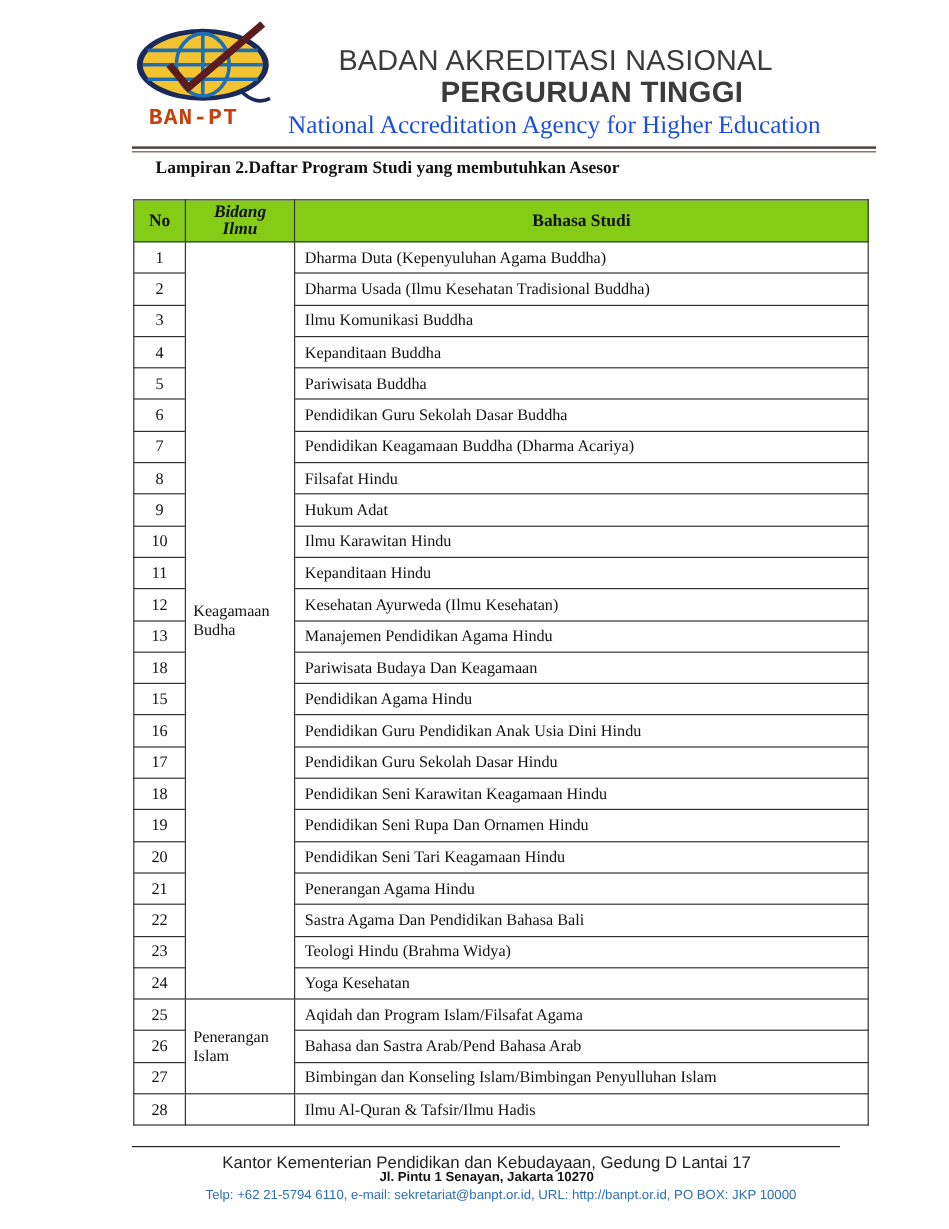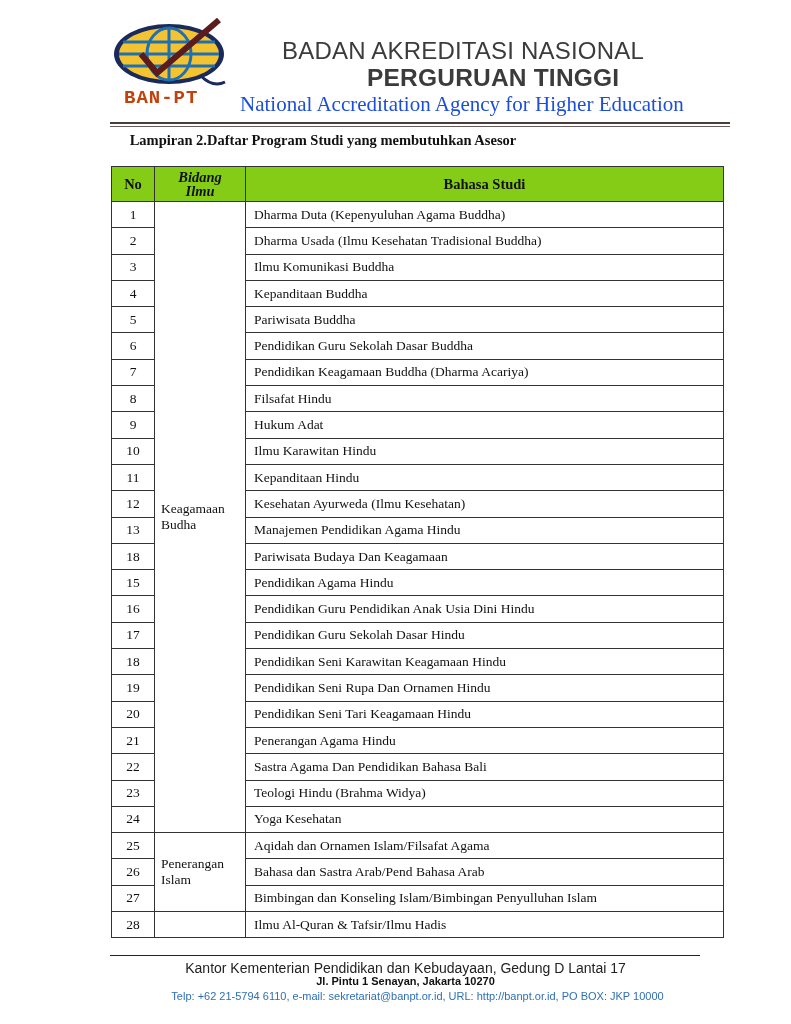--- a/index.html
+++ b/index.html
@@ -169,21 +169,21 @@
         <td class="no">23</td>
         <td class="prog-name">Teologi Hindu (Brahma Widya)</td>
       </tr>
       <tr>
         <td class="no">24</td>
         <td class="prog-name">Yoga Kesehatan</td>
       </tr>
       <tr>
         <td class="no">25</td>
         <td class="bidang" rowspan="3"><span style="display: inline-block; width: 80px;">Penerangan Islam</span></td>
-        <td class="prog-name">Aqidah dan Ornamen Islam/Filsafat Agama</td>
+        <td class="prog-name">Aqidah dan Program Islam/Filsafat Agama</td>
       </tr>
       <tr>
         <td class="no">26</td>
         <td class="prog-name">Bahasa dan Sastra Arab/Pend Bahasa Arab</td>
       </tr>
       <tr>
         <td class="no">27</td>
         <td class="prog-name">Bimbingan dan Konseling Islam/Bimbingan Penyulluhan Islam</td>
       </tr>
       <tr>

